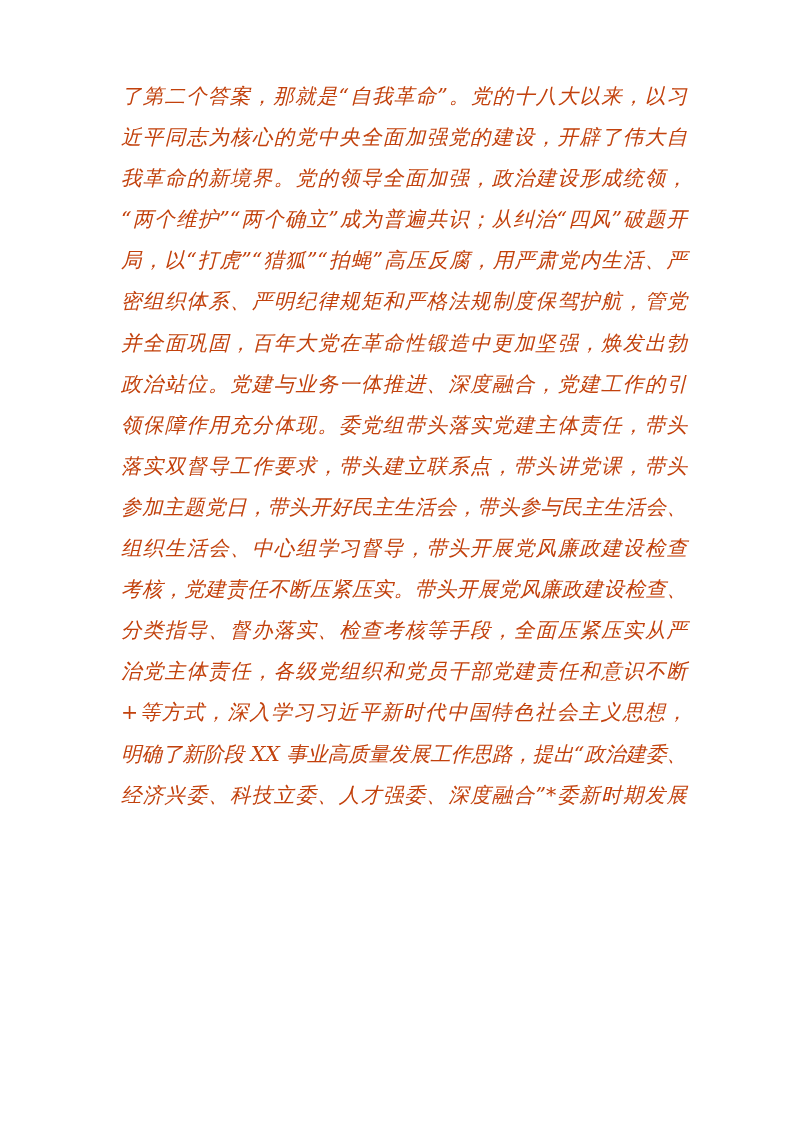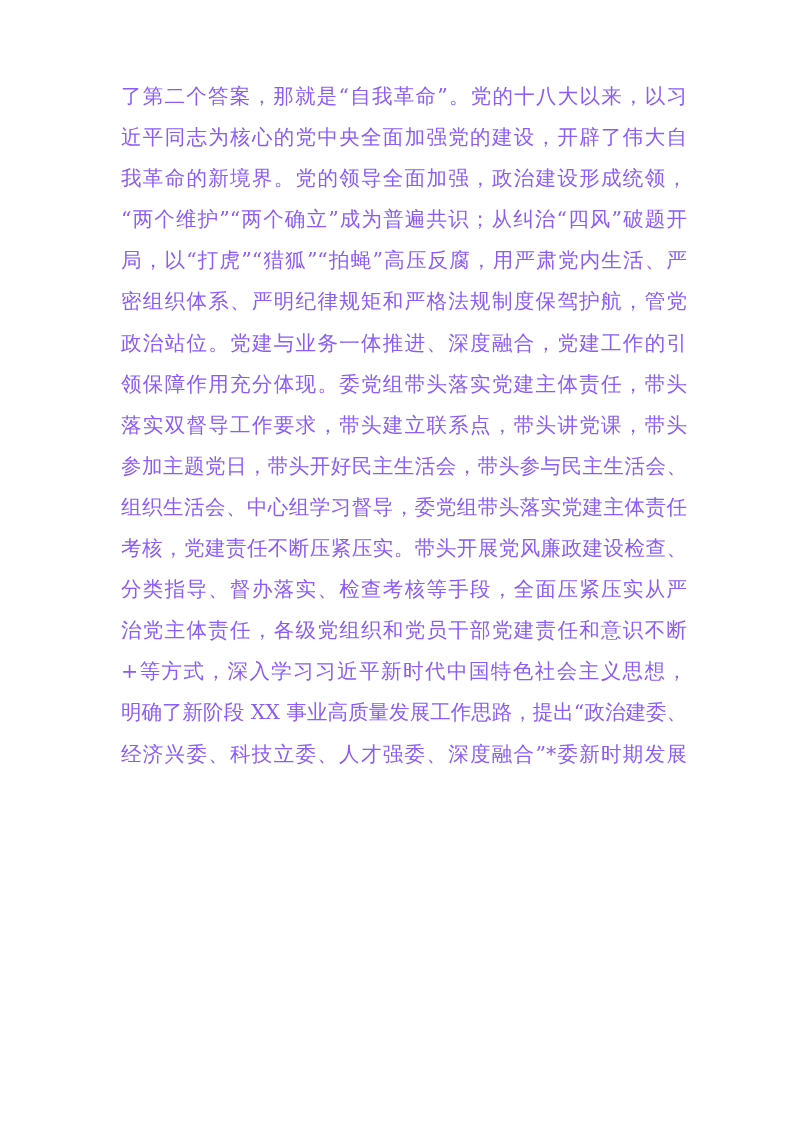--- a/index.html
+++ b/index.html
@@ -21,21 +21,22 @@
     background: #ffffff;
   }
   .content {
     position: absolute;
     left: 121px;
     top: 76px;
     width: 566px;
     font-family: "DejaVu Serif", "Liberation Serif", serif;
     font-size: 20.5px;
     line-height: 41.1px;
-    color: #8b5cf6;
+    color: #c2410c;
+    font-style: italic;
   }
   .line {
     display: block;
     white-space: nowrap;
     text-align: justify;
     text-align-last: justify;
     height: 41.1px;
     overflow: visible;
   }
   .line.last {
@@ -51,28 +52,29 @@
 <div class="page">
   <div class="content">
 
     <div class="paragraph">
       <span class="line">了第二个答案，那就是“自我革命”。党的十八大以来，以习</span>
       <span class="line">近平同志为核心的党中央全面加强党的建设，开辟了伟大自</span>
       <span class="line">我革命的新境界。党的领导全面加强，政治建设形成统领，</span>
       <span class="line">“两个维护”“两个确立”成为普遍共识；从纠治“四风”破题开</span>
       <span class="line">局，以“打虎”“猎狐”“拍蝇”高压反腐，用严肃党内生活、严</span>
       <span class="line">密组织体系、严明纪律规矩和严格法规制度保驾护航，管党</span>
+      <span class="line">并全面巩固，百年大党在革命性锻造中更加坚强，焕发出勃</span>
     </div>
 
     <div class="paragraph">
       <span class="line">政治站位。党建与业务一体推进、深度融合，党建工作的引</span>
       <span class="line">领保障作用充分体现。委党组带头落实党建主体责任，带头</span>
       <span class="line">落实双督导工作要求，带头建立联系点，带头讲党课，带头</span>
       <span class="line">参加主题党日，带头开好民主生活会，带头参与民主生活会、</span>
-      <span class="line">组织生活会、中心组学习督导，委党组带头落实党建主体责任</span>
+      <span class="line">组织生活会、中心组学习督导，带头开展党风廉政建设检查</span>
       <span class="line">考核，党建责任不断压紧压实。带头开展党风廉政建设检查、</span>
       <span class="line">分类指导、督办落实、检查考核等手段，全面压紧压实从严</span>
       <span class="line">治党主体责任，各级党组织和党员干部党建责任和意识不断</span>
       <span class="line">+等方式，深入学习习近平新时代中国特色社会主义思想，</span>
       <span class="line">明确了新阶段 XX 事业高质量发展工作思路，提出“政治建委、</span>
       <span class="line">经济兴委、科技立委、人才强委、深度融合”*委新时期发展</span>
     </div>
 
   </div>
 </div>

